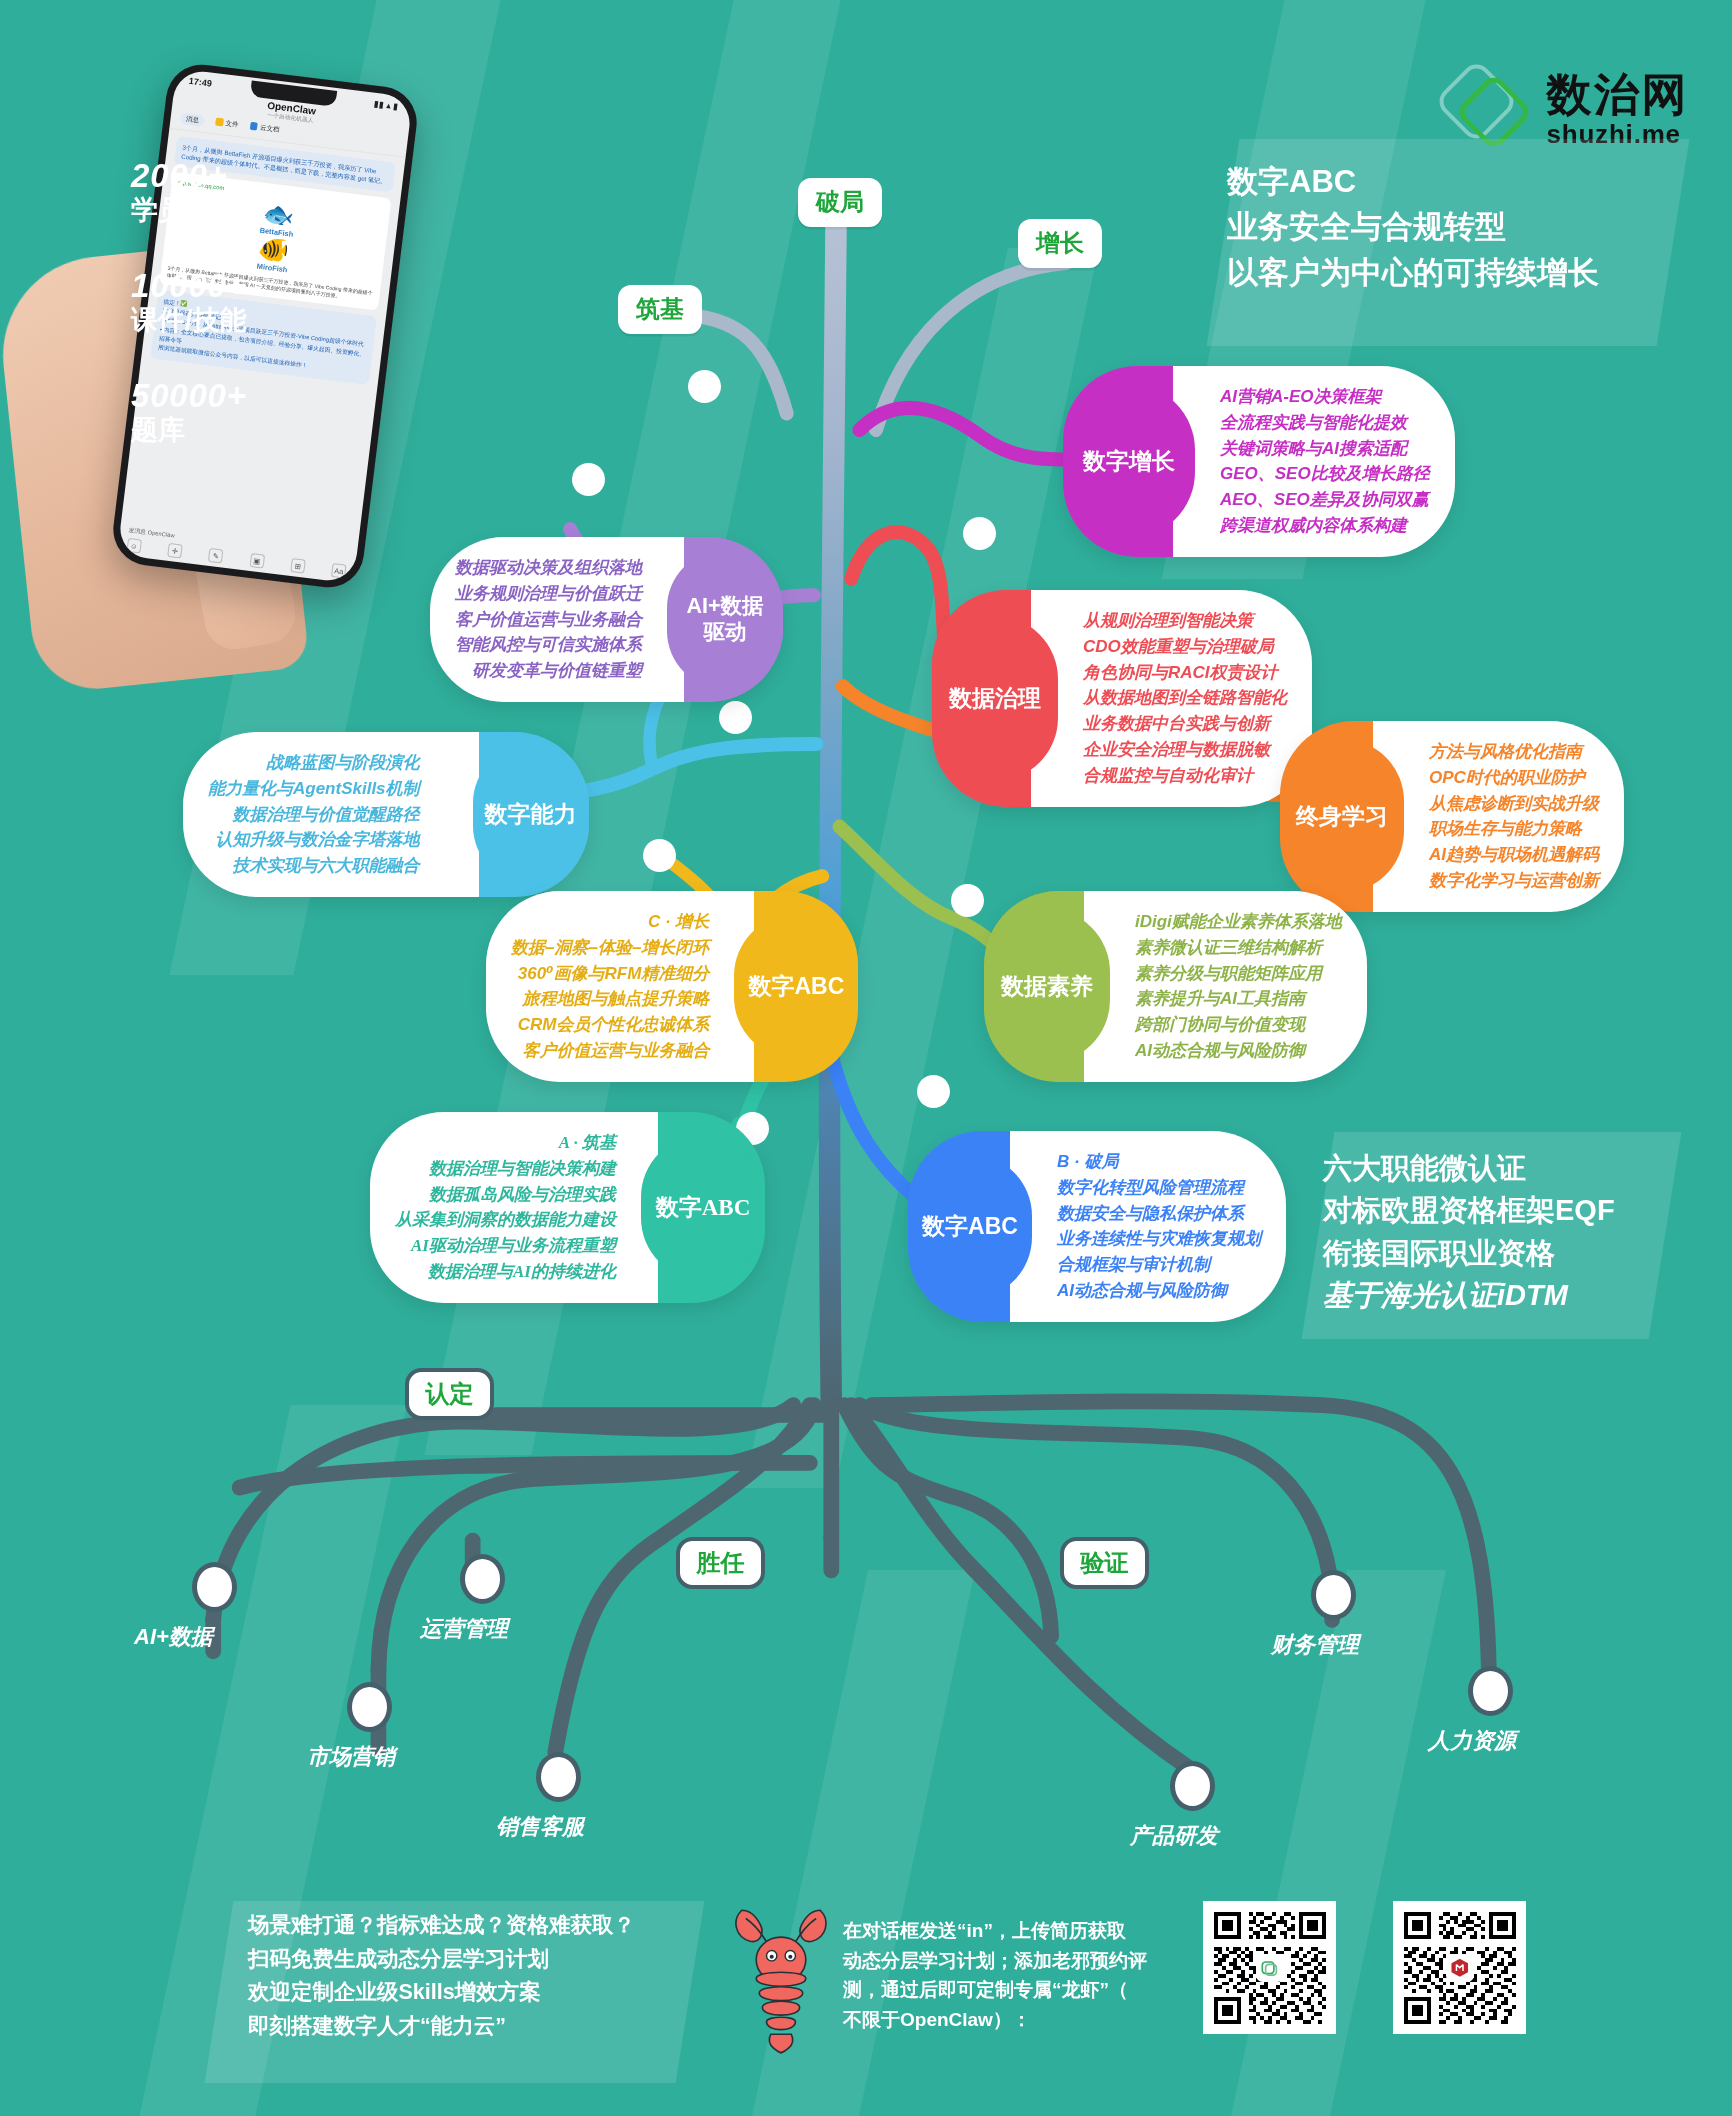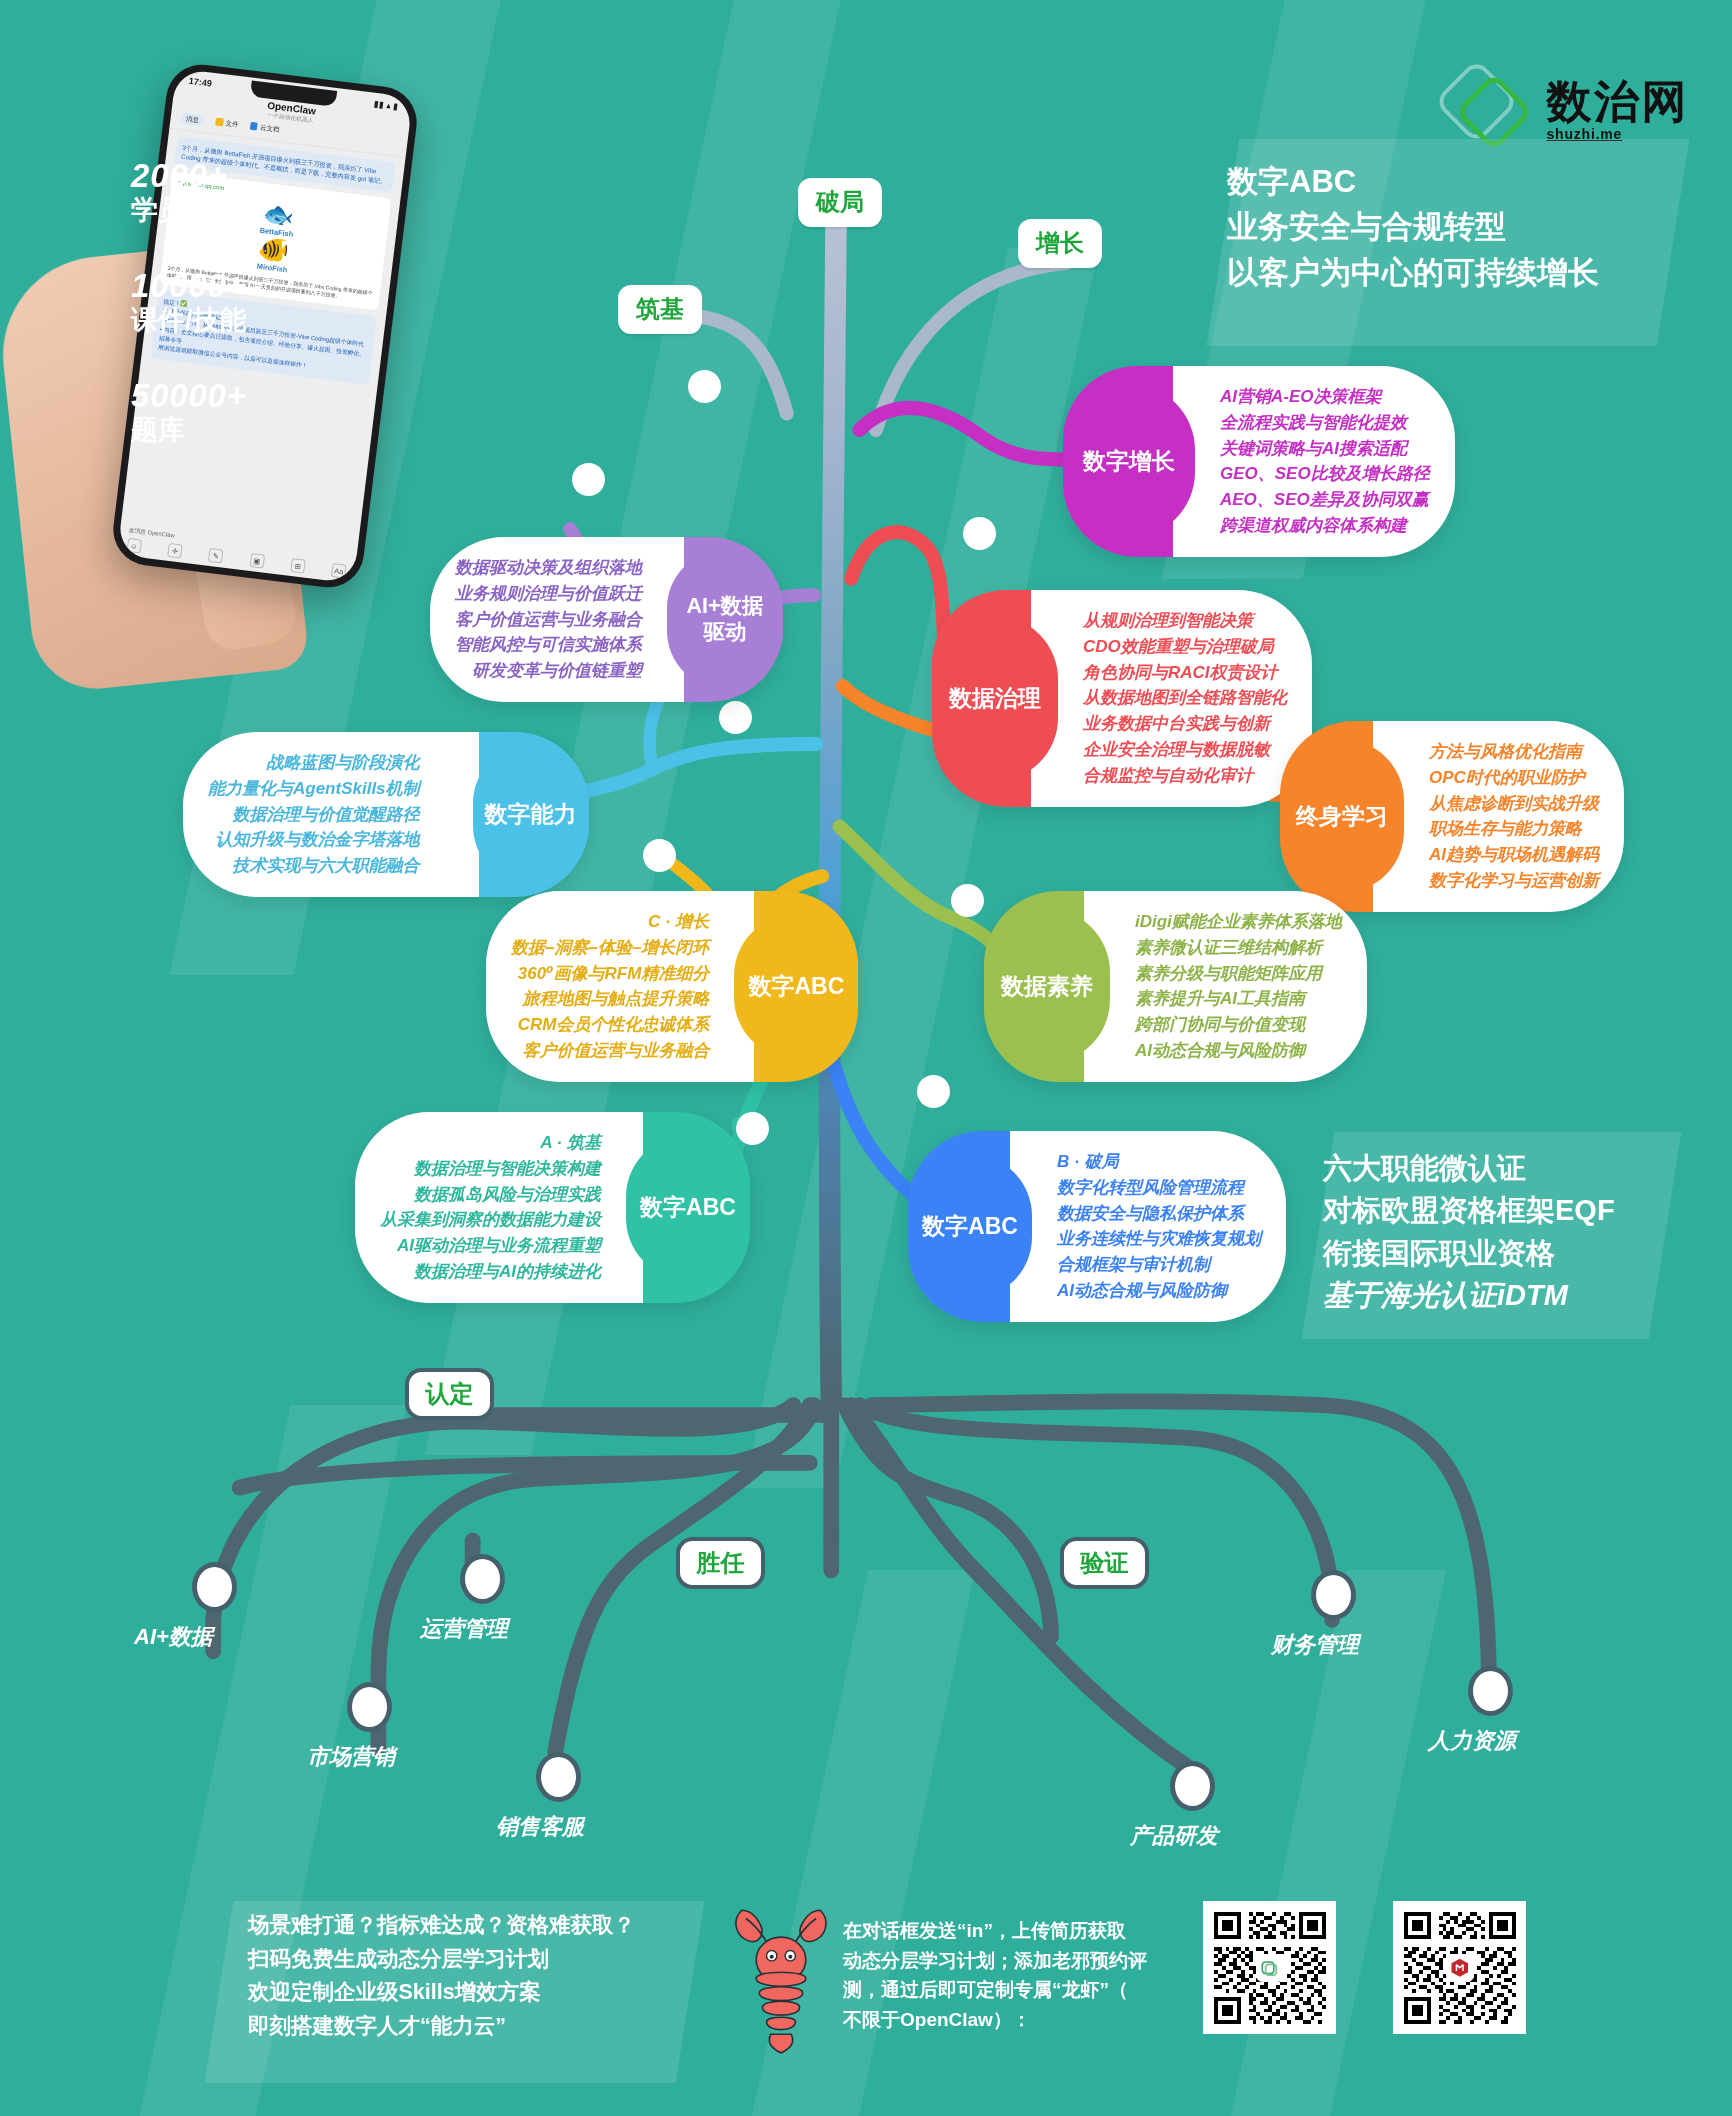--- a/index.html
+++ b/index.html
@@ -57,21 +57,21 @@
   .stats { position:absolute; left:131px; top:116px; z-index:8; }
   .stats .big { font-size:33px; font-weight:bold; color:#fff; font-style:italic; line-height:1.12; letter-spacing:0.8px;margin-top:42px; }
   .stats .sm { font-size:27px; font-weight:bold; color:#fff; line-height:1.15; margin-bottom:3.3px;}
 
   
   .brand { position:absolute; right:43px; top:66px; display:flex; align-items:center; gap:13.2px; }
   .brand .mark { position:relative; width:89px; height:89px; }
   .brand .mark .d1 { position:absolute; left:1.7px; top:5px; width:61px; height:61px; border:4.1px solid rgba(255,255,255,.40); border-radius:15px; transform:rotate(45deg);}
   .brand .mark .d2 { position:absolute; left:21.5px; top:18px; width:56px; height:56px; border:5px solid #35b843; border-radius:13.2px; transform:rotate(45deg);}
   .brand .txt .cn { font-size:45px; font-weight:bold; color:#111; letter-spacing:2.5px; line-height:1;}
-  .brand .txt .en { font-size:14px; font-weight:bold; color:#111; letter-spacing:0.8px; margin-top:2px;text-decoration:underline;}
+  .brand .txt .en { font-size:26px; font-weight:bold; color:#111; letter-spacing:0.8px; margin-top:2px;}
 
   
   .hl { position:absolute; color:#fff; font-weight:bold; line-height:1.46; z-index:6;}
   .hl-box { position:absolute; background:rgba(255,255,255,.13); transform:skewX(-9deg); }
 
   
   .stage {
     position:absolute; background:#fff; border-radius:13.2px;
     padding:8.3px 18px; font-size:24px; font-weight:bold; color:#1fa63a;
     box-shadow:0 2.5px 0 rgba(0,0,0,.07); z-index:7; white-space:nowrap;
@@ -380,21 +380,21 @@
         <div>旅程地图与触点提升策略</div>
         <div>CRM会员个性化忠诚体系</div>
         <div>客户价值运营与业务融合</div>
       </div>
       <div class="knob" style="width:124px;height:145px;background:#f0b81b;border-radius:73px;">
         <span>数字ABC</span>
       </div>
     </div>
   </div>
 
-  <div class="cap left" style="left:355px; top:1112px;">
+  <div class="cap left" style="left:370px; top:1112px;font-family:Liberation Serif, serif;">
     <div class="body" style="background:linear-gradient(90deg,#fff 0%,#fff 73%,#2fc2a5 73%,#2fc2a5 100%);">
       <div class="lines" style="color:#2fb79d">
         <div>A · 筑基</div>
         <div>数据治理与智能决策构建</div>
         <div>数据孤岛风险与治理实践</div>
         <div>从采集到洞察的数据能力建设</div>
         <div>AI驱动治理与业务流程重塑</div>
         <div>数据治理与AI的持续进化</div>
       </div>
       <div class="knob" style="width:124px;height:145px;background:#2fc2a5;border-radius:73px;">

